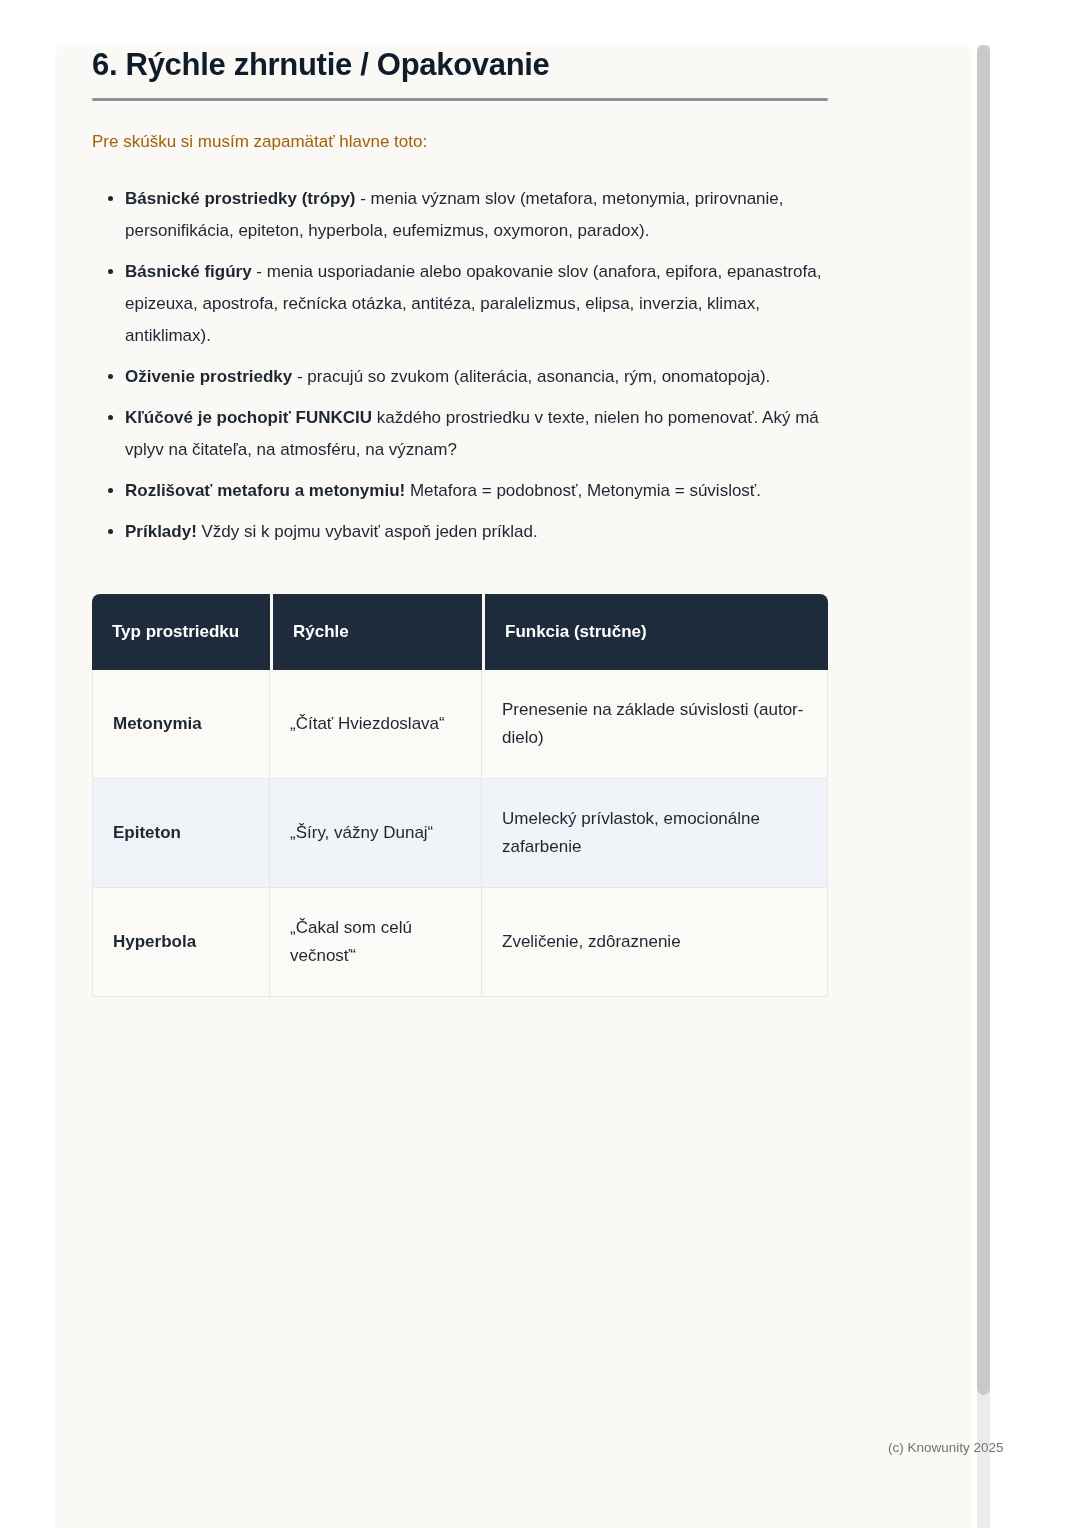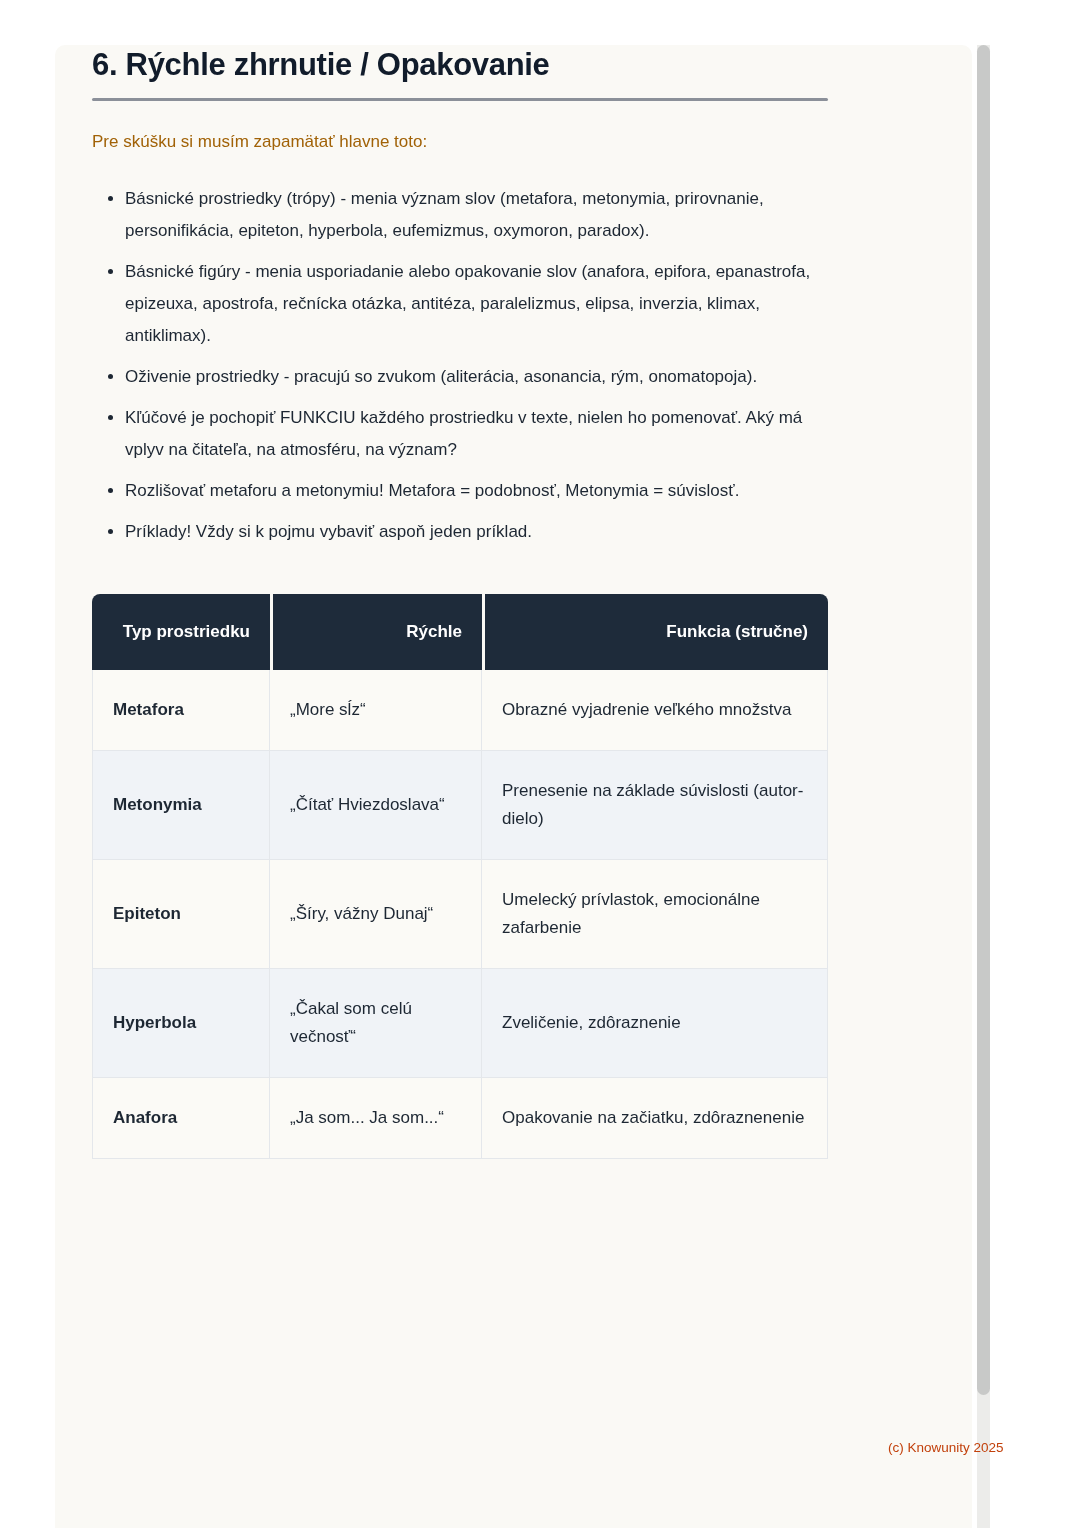--- a/index.html
+++ b/index.html
@@ -27,28 +27,28 @@
     height:3px; background:#8b9099; border:none;
     margin:14px 0 26px 0; border-radius:2px;
   }
   .intro{
     font-size:17px; line-height:30px; margin-bottom:26px; color:#a16207;
   }
   ul.bullets{ list-style:disc; padding-left:33px; }
   ul.bullets li{
     font-size:17px; line-height:32px; margin-bottom:9px; color:#1d2733;
   }
-  ul.bullets li .b{ font-weight:400;text-align:center; }
+  ul.bullets li .b{ font-weight:700;text-align:center; }
 
   table.summary{
     width:100%; border-collapse:separate; border-spacing:0;
     margin-top:46px; font-size:17px;
   }
   table.summary thead th{
-    background:#1e2b3a; color:#ffffff; text-align:right;
+    background:#1e2b3a; color:#ffffff; text-align:left;
     font-weight:600; padding:24px 20px; vertical-align:middle;
     line-height:28px;
   }
   table.summary thead th + th{ border-left:3px solid #faf9f5; }
   table.summary thead th:first-child{ border-top-left-radius:8px; }
   table.summary thead th:last-child{ border-top-right-radius:8px; }
   table.summary tbody td{
     padding:26px 20px; vertical-align:middle; line-height:28px;
     border-right:1px solid #e4e7eb; border-bottom:1px solid #e4e7eb;
     color:#1d2733;
@@ -60,21 +60,21 @@
   .scroll-track{
     position:absolute; left:977px; top:45px; width:13px; height:1483px;
     background:#ececea;
   }
   .scroll-thumb{
     position:absolute; left:977px; top:45px; width:13px; height:1350px;
     background:#c8c9c8; border-radius:7px;
   }
   .watermark{
     position:absolute; left:888px; top:1440px;
-    font-size:13.5px; color:#c2410c; z-index:5; white-space:nowrap;text-align:right;
+    font-size:13.5px; color:#737373; z-index:5; white-space:nowrap;text-align:right;
   }
 </style>
 </head>
 <body>
 
 <div class="doc-card"></div>
 
 <div class="scroll-track"></div>
 <div class="scroll-thumb"></div>
 
@@ -102,42 +102,32 @@
     </colgroup>
     <thead>
       <tr>
         <th>Typ prostriedku</th>
         <th>Rýchle</th>
         <th>Funkcia (stručne)</th>
       </tr>
     </thead>
     <tbody>
       <tr>
-        <td>Metafora</td>
-        <td>„More sĺz“</td>
-        <td>Obrazné vyjadrenie veľkého množstva</td>
-      </tr>
-      <tr>
         <td>Metonymia</td>
         <td>„Čítať Hviezdoslava“</td>
         <td>Prenesenie na základe súvislosti (autor-dielo)</td>
       </tr>
       <tr>
         <td>Epiteton</td>
         <td>„Šíry, vážny Dunaj“</td>
         <td>Umelecký prívlastok, emocionálne zafarbenie</td>
       </tr>
       <tr>
         <td>Hyperbola</td>
         <td>„Čakal som celú večnosť“</td>
         <td>Zveličenie, zdôraznenie</td>
       </tr>
-      <tr>
-        <td>Anafora</td>
-        <td>„Ja som... Ja som...“</td>
-        <td>Opakovanie na začiatku, zdôraznenenie</td>
-      </tr>
     </tbody>
   </table>
 
 </div>
 
 <div class="watermark">(c) Knowunity 2025</div>
 
 </body></html>

